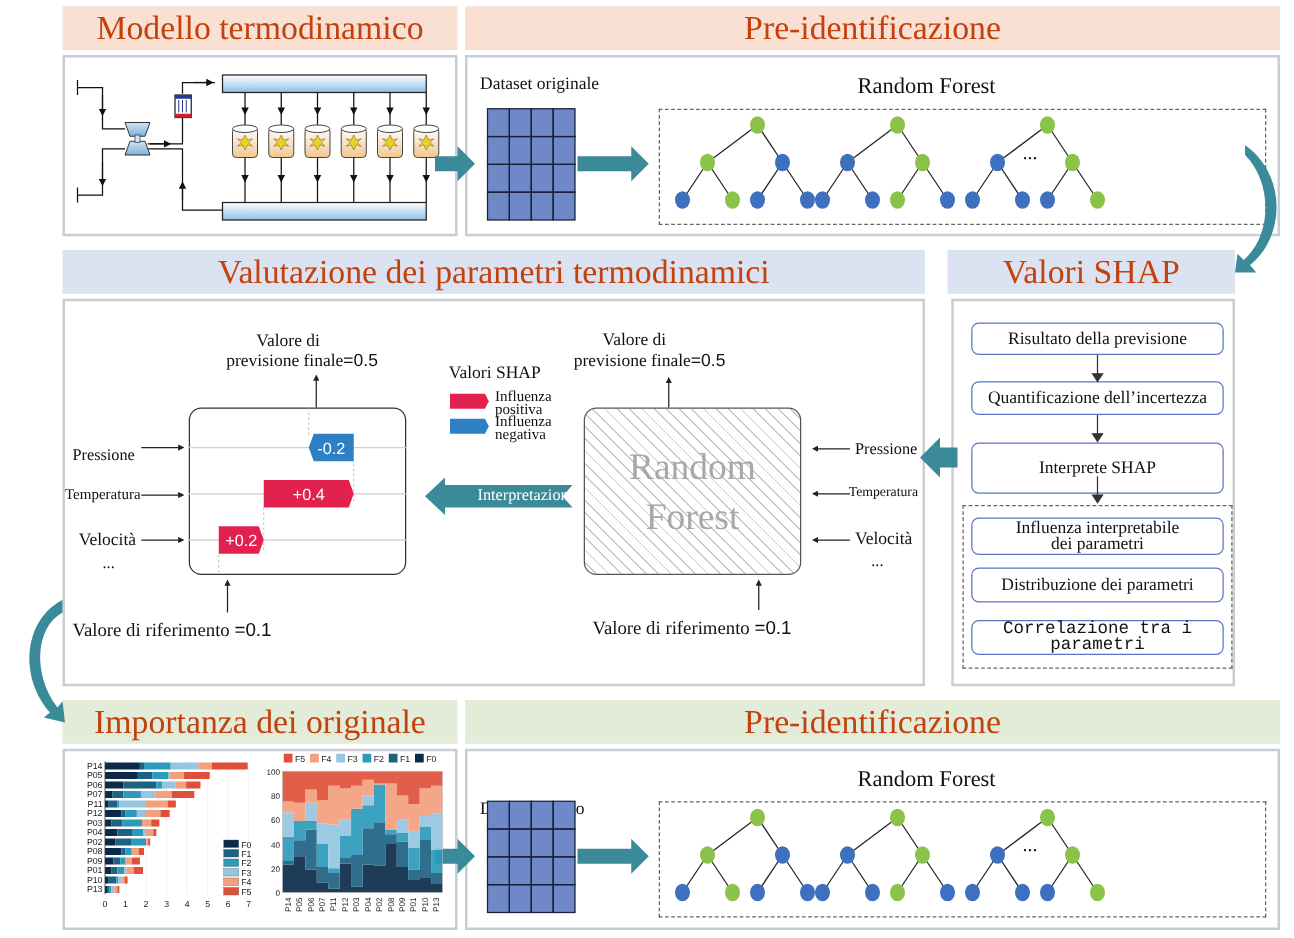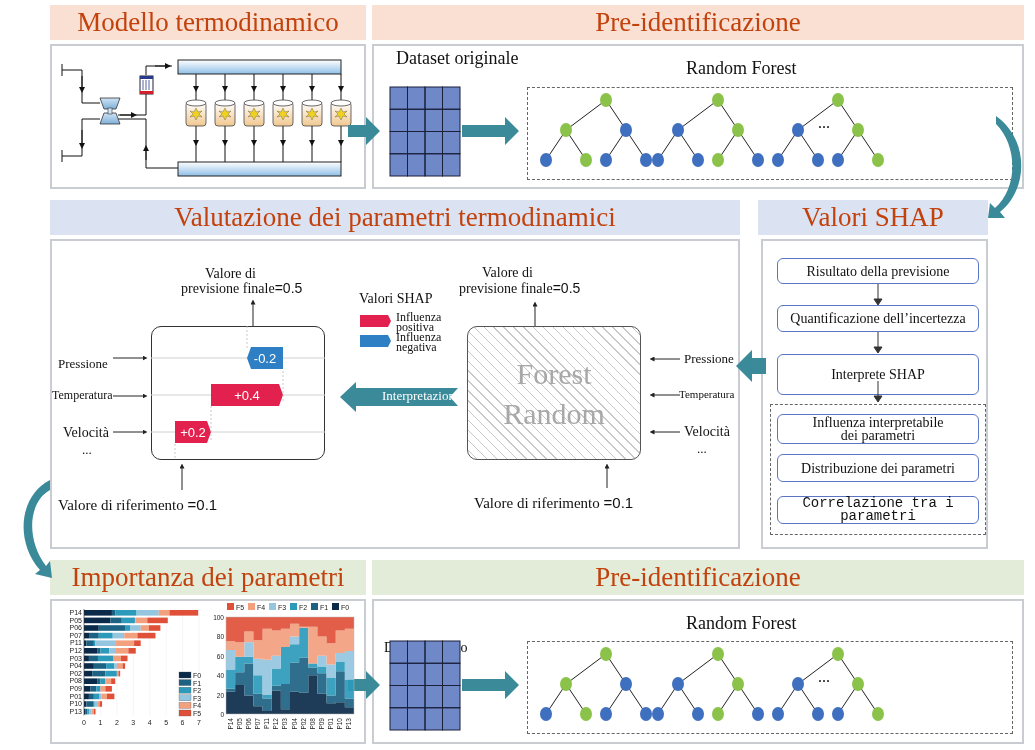--- a/index.html
+++ b/index.html
@@ -25,21 +25,21 @@
 <div class="hdr hdr-peach" style="left:372px;top:5px;width:652px;height:35px;">
     <span>Pre-identificazione</span>
   </div>
 <div class="hdr hdr-blue" style="left:50px;top:200px;width:690px;height:35px;">
     <span>Valutazione dei parametri termodinamici</span>
   </div>
 <div class="hdr hdr-blue" style="left:758px;top:200px;width:230px;height:35px;">
     <span>Valori SHAP</span>
   </div>
 <div class="hdr hdr-green" style="left:50px;top:560px;width:316px;height:35px;">
-    <span>Importanza dei parametri</span>
+    <span>Importanza dei originale</span>
   </div>
 <div class="hdr hdr-green" style="left:372px;top:560px;width:652px;height:35px;">
     <span>Pre-identificazione</span>
   </div>
 
 <div class="panel" style="left:50px;top:44px;width:316px;height:145px;"></div>
 <div class="panel" style="left:372px;top:44px;width:652px;height:145px;"></div>
 <div class="panel" style="left:50px;top:239px;width:690px;height:310px;"></div>
 <div class="panel" style="left:761px;top:239px;width:227px;height:310px;"></div>
 <div class="panel" style="left:50px;top:599px;width:316px;height:145px;"></div>
@@ -127,21 +127,21 @@
       <line x1="341" y1="74" x2="341" y2="101" stroke="#111" stroke-width="1"></line>
       <path d="M338,86 L341,92 L344,86 Z" fill="#111"></path>
       <rect x="331" y="102" width="20" height="24" rx="3" fill="url(#tankGrad)" stroke="#444" stroke-width="0.8"></rect>
       <ellipse cx="341" cy="103" rx="10" ry="3" fill="#fff" stroke="#444" stroke-width="0.8"></ellipse>
       <path d="M341,108 l2,4 l4,-1 l-3,3 l3,3 l-4,-1 l-2,4 l-2,-4 l-4,1 l3,-3 l-3,-3 l4,1 Z" fill="#f0d020" stroke="#555" stroke-width="0.4"></path>
       <line x1="341" y1="126" x2="341" y2="162" stroke="#111" stroke-width="1"></line>
       <path d="M338,140 L341,146 L344,140 Z" fill="#111"></path>
     </g>
 </svg>
 
-<div class="lbl" style="left:384px;top:48px;font-size:18px;margin-left:12px;">Dataset originale</div>
+<div class="lbl" style="left:384px;top:60px;font-size:14px;">Dataset originale</div>
 <div class="lbl" style="left:686px;top:58px;font-size:18px;">Random Forest</div>
 <div class="dashed" style="left:527px;top:87px;width:486px;height:93px;"></div>
 <svg id="gridTop" style="left:390px;top:87px;" width="70" height="89">
     <rect x="0" y="0" width="70" height="89" fill="#6e88c8"></rect>
     <rect x="0" y="0" width="17.5" height="22.25" fill="none" stroke="#1a1f3a" stroke-width="1"></rect>
     <rect x="17.5" y="0" width="17.5" height="22.25" fill="none" stroke="#1a1f3a" stroke-width="1"></rect>
     <rect x="35" y="0" width="17.5" height="22.25" fill="none" stroke="#1a1f3a" stroke-width="1"></rect>
     <rect x="52.5" y="0" width="17.5" height="22.25" fill="none" stroke="#1a1f3a" stroke-width="1"></rect>
     <rect x="0" y="22.25" width="17.5" height="22.25" fill="none" stroke="#1a1f3a" stroke-width="1"></rect>
     <rect x="17.5" y="22.25" width="17.5" height="22.25" fill="none" stroke="#1a1f3a" stroke-width="1"></rect>
@@ -337,22 +337,22 @@
     <div>negativa</div>
   </div>
 
 <svg style="left:340px;top:380px;" width="120" height="34">
   <path d="M0,17 L16,2 V8 H118 L110,17 L118,26 H16 V32 Z" fill="#3a8a9a"></path>
 </svg>
 <div class="lbl" style="left:358px;top:388px;font-size:13px;color:#fff;margin-left:24px;">Interpretazione</div>
 
 <div class="abs" style="left:467px;top:326px;width:174px;height:134px;border:1.5px solid #555;border-radius:10px;background:repeating-linear-gradient(45deg,#ffffff 0px,#ffffff 6px,#c8c8c8 6px,#c8c8c8 7px);"></div>
 <div class="lbl" style="left:467px;top:354px;width:174px;text-align:center;font-size:30px;color:#a8a8a8;line-height:40px;">
+    <div>Random</div>
     <div>Forest</div>
-    <div>Random</div>
   </div>
 
 <div class="lbl" style="left:482px;top:265px;font-size:14px;">Valore di</div>
 <div class="lbl" style="left:459px;top:280px;font-size:14px;"><span>previsione finale</span><span class="bold" style="font-size:14px;">=0.5</span></div>
 <div class="lbl" style="left:684px;top:351px;font-size:13px;">Pressione</div>
 <div class="lbl" style="left:679px;top:388px;font-size:11px;">Temperatura</div>
 <div class="lbl" style="left:684px;top:424px;font-size:14px;">Velocità</div>
 <div class="lbl" style="left:697px;top:441px;font-size:13px;">...</div>
 <div class="lbl" style="left:474px;top:494px;font-size:15px;"><span>Valore di riferimento </span><span class="bold" style="font-size:15px;">=0.1</span></div>
 

